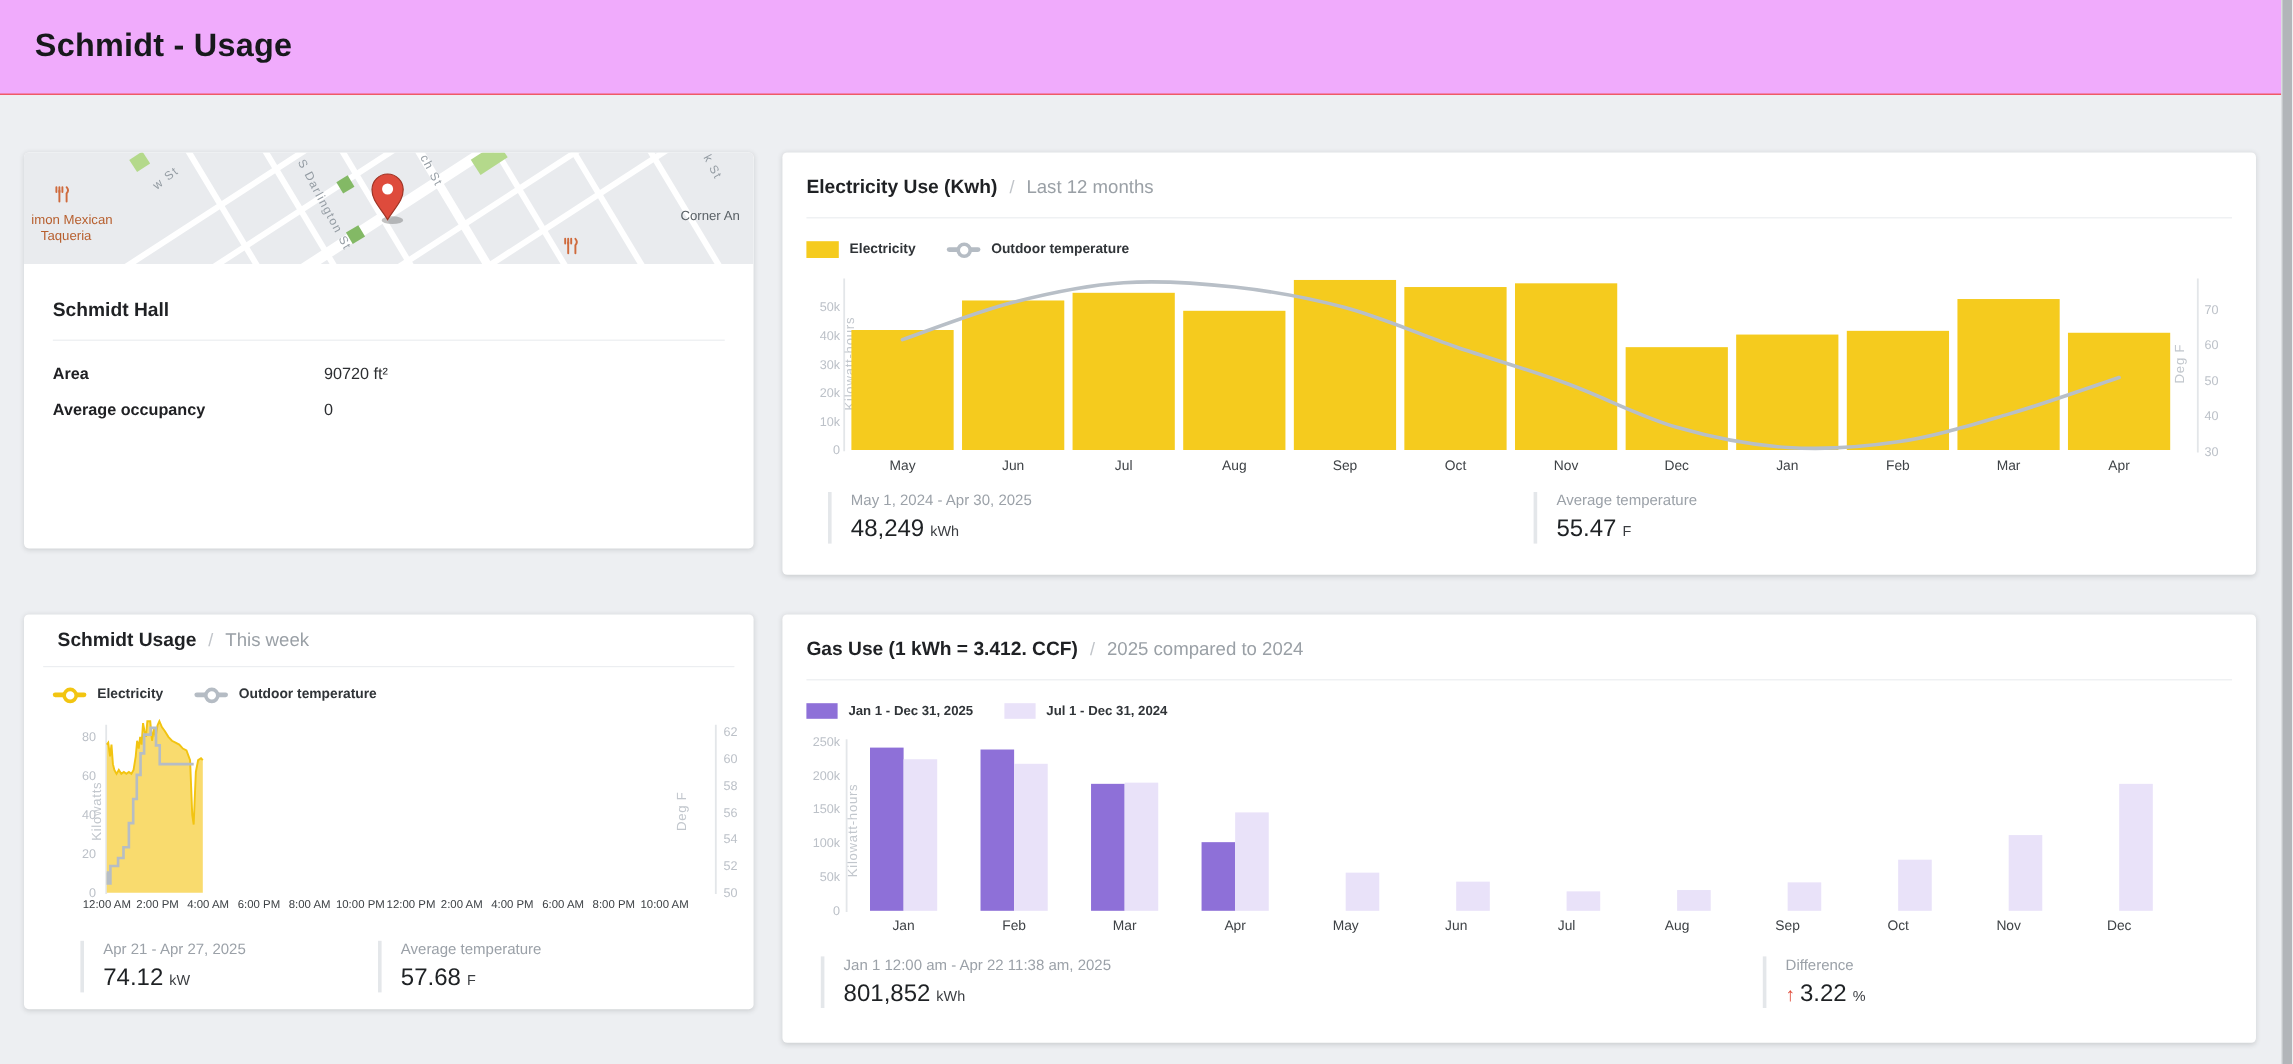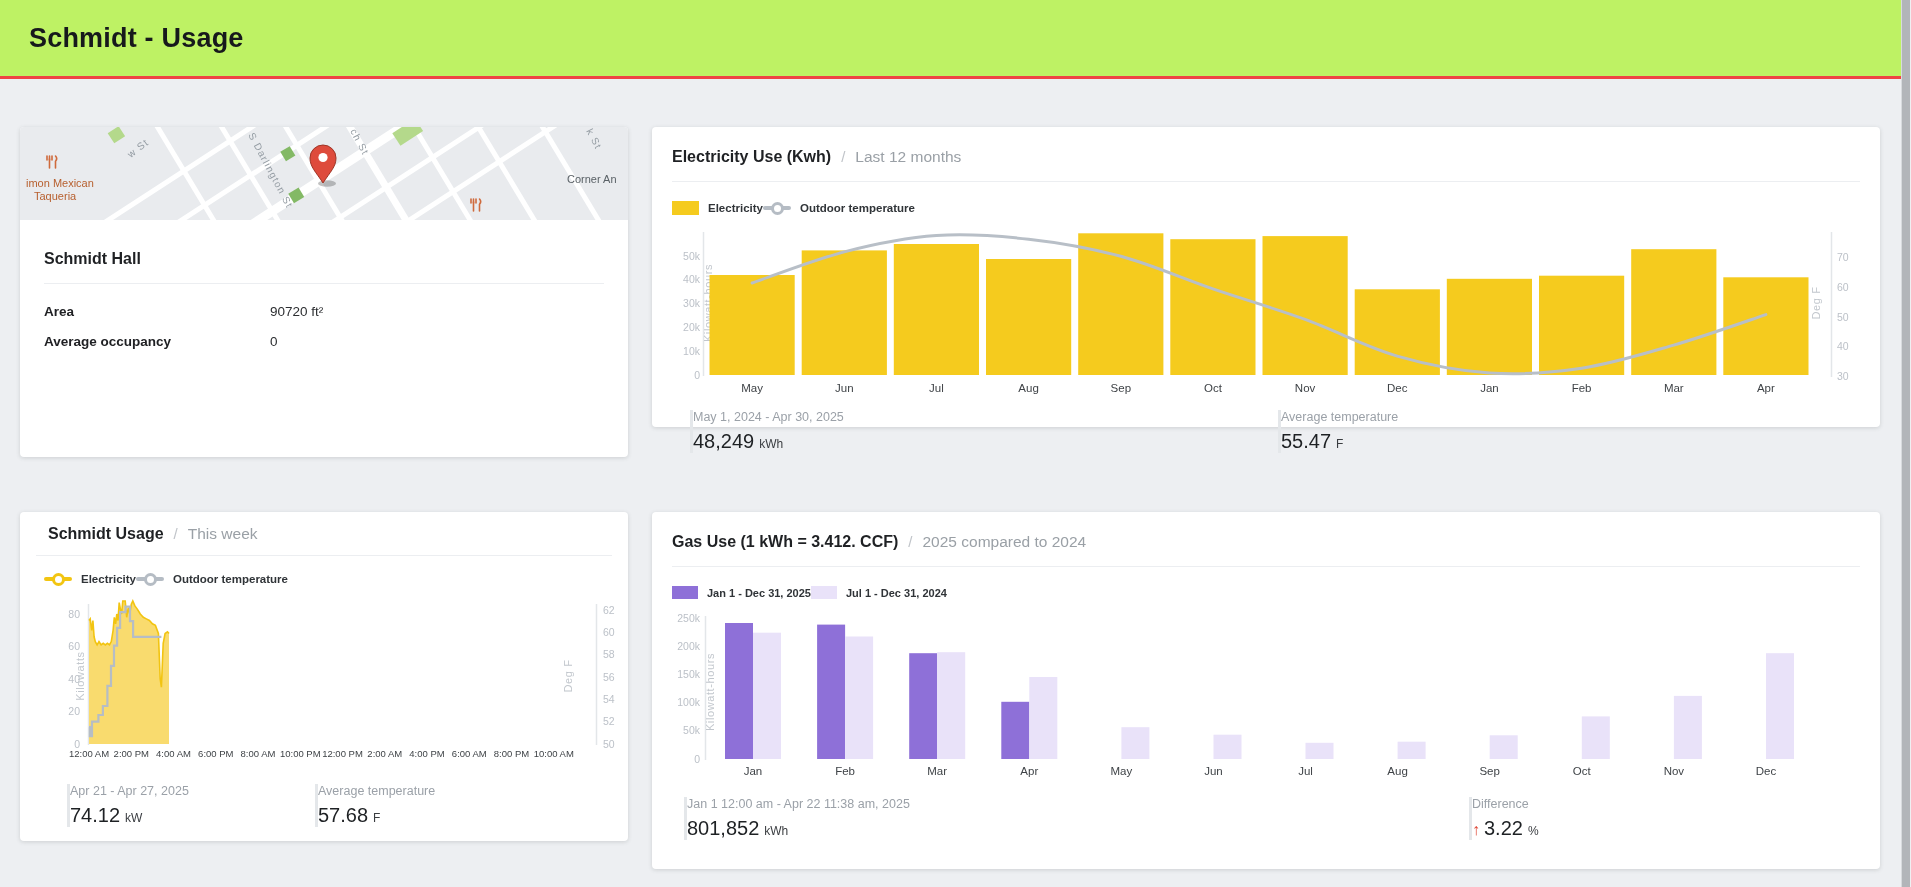--- a/index.html
+++ b/index.html
@@ -1,43 +1,43 @@
 <!DOCTYPE html>
 <html><head>
 <meta charset="utf-8">
 <style>
   *{margin:0;padding:0;box-sizing:border-box}
   html,body{width:1911px;height:887px}
   body{font-family:"Liberation Sans",sans-serif;background:#edeff2;position:relative;overflow:hidden;color:#202124}
-  .app-header{position:absolute;left:0;top:0;width:1911px;height:79px;background:#bef264;border-bottom:3px solid #ef4444;z-index:3}
+  .app-header{position:absolute;left:0;top:0;width:1911px;height:79px;background:#f0abfc;border-bottom:1px solid #ef4444;z-index:3}
   .page-title{position:absolute;left:29px;top:23px;font-size:27px;font-weight:bold;color:#17191c;letter-spacing:.2px}
   .card{position:absolute;background:#fff;border-radius:4px;box-shadow:0 1px 4px rgba(60,64,67,.18)}
   #building-card{left:20px;top:127px;width:608px;height:330px}
   #week-card{left:20px;top:512px;width:608px;height:329px}
-  #electricity-card{left:652px;top:127px;width:1228px;height:300px}
+  #electricity-card{left:652px;top:127px;width:1228px;height:352px}
   #gas-card{left:652px;top:512px;width:1228px;height:357px}
   .map-wrap{height:93px;border-radius:4px 4px 0 0;overflow:hidden;position:relative}
   .map-wrap svg{display:block}
   .map-street{font-size:10px;fill:#949ca3;letter-spacing:1.1px}
   .map-poi-orange{font-size:11px;fill:#b75f2e}
   .map-poi-dark{font-size:11px;fill:#5a6166}
   .building-name{padding:30px 24px 0 24px;font-size:16px;font-weight:bold;color:#1f2124}
   .building-divider{height:1px;background:#eceef1;margin:15px 24px 0 24px}
   .info-rows{padding:13px 24px 0 24px}
   .info-row{display:flex;height:29.5px;align-items:center;font-size:13.5px}
   .info-label{width:226px;font-weight:bold;color:#202124}
   .info-value{color:#2c2e31}
   .card-head{display:flex;align-items:baseline;gap:10px;padding:21px 20px 0 20px}
   #week-card .card-head{padding:13px 20px 0 28px}
   .card-title{font-size:16px;font-weight:bold;color:#1f2124}
   .card-sep{font-size:15px;color:#c0c4c9}
   .card-subtitle{font-size:15.5px;color:#9aa0a6}
   .head-divider{height:1px;background:#eceef1;margin:15px 20px 0 20px}
   #week-card .head-divider{margin:12px 16px 0 16px}
-  .legend{position:absolute;display:flex;align-items:center}
+  .legend{position:absolute;display:flex;gap:26px;align-items:center}
   #electricity-card .legend{left:20px;top:74px}
   #gas-card .legend{left:20px;top:74px}
   #week-card .legend{left:24px;top:60px}
   .legend-item{display:flex;align-items:center;gap:9px;cursor:pointer}
   .legend-label{font-size:11.5px;color:#303438;font-weight:bold}
   .sw-bar{width:27px;height:14px;display:inline-block}
   .sw-yellow{background:#f5cb1e}
   .sw-purple{background:#8e70d8}
   .sw-lavender{background:#e9e2f9}
   .sw-line{width:28px;height:14px;display:inline-block;position:relative}
@@ -45,21 +45,21 @@
   .sw-line::after{content:"";position:absolute;left:8px;top:1px;width:7px;height:7px;border-radius:50%;border:3px solid var(--c);background:#fff}
   .sw-line-yellow{--c:#f2c511}
   .sw-line-gray{--c:#b5bcc4}
   .chart-svg{position:absolute;left:20px;top:96px}
   #week-chart{left:16px;top:84px}
   .tick{font-size:10.5px;fill:#bcc1c8}
   .cat{font-size:11.5px;fill:#3f4347}
   .cat-sm{font-size:9.5px;fill:#3f4347}
   .axtitle{font-size:11px;fill:#c2c7cd;letter-spacing:.6px}
   .axisline{stroke:#e3e6e9;stroke-width:1.5}
-  .stat-block{position:absolute;border-left:3px solid #e4e7ea;padding-left:0}
+  .stat-block{position:absolute;border-left:3px solid #e4e7ea;padding-left:16px}
   #electricity-card .stat-block{top:283px}
   #gas-card .stat-block{top:285px}
   #week-card .stat-block{top:272px}
   .stat-label{font-size:12.5px;color:#9ba1a8;margin-bottom:6px}
   .stat-value{font-size:20px;color:#1e2124}
   .stat-unit{font-size:12px;color:#3a3d41;margin-left:5px}
   .diff-arrow{font-size:16px;font-weight:bold;color:#df4837;margin-right:4px}
   .scrollbar{position:absolute;right:0;top:0;width:10px;height:887px;background:#eef0f2;border-left:1px solid #d7dadd;z-index:5}
   .scroll-thumb{position:absolute;top:0;right:1px;width:8px;height:100%;background:#b2b5b9}
 </style>

